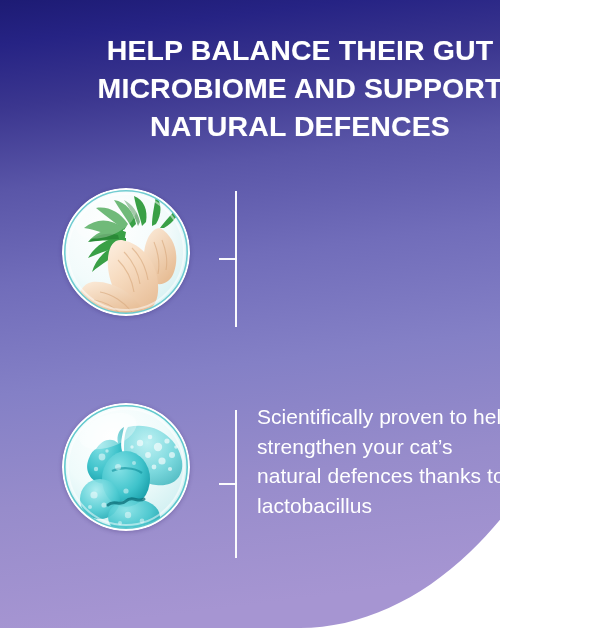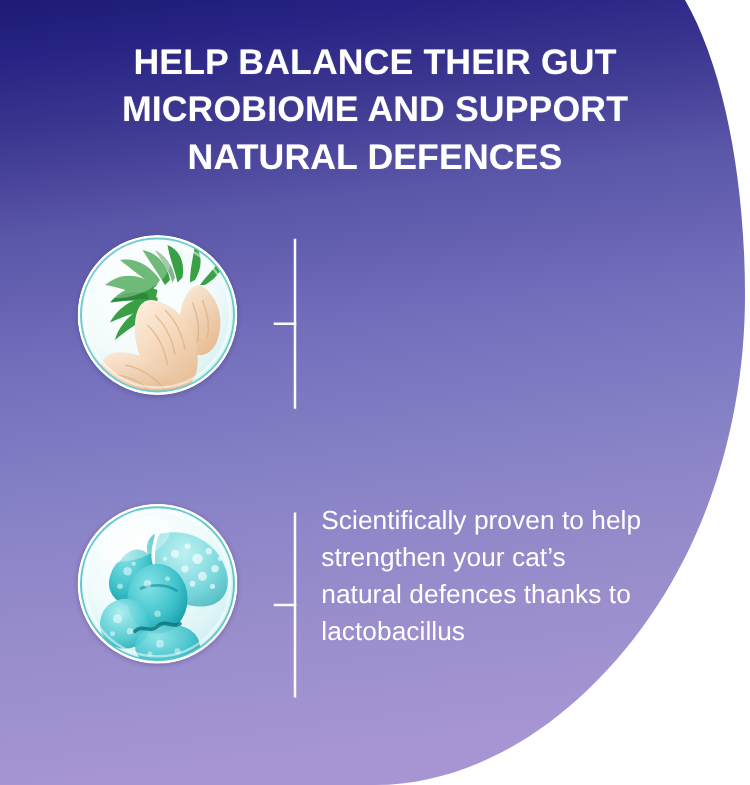--- a/index.html
+++ b/index.html
@@ -8,21 +8,21 @@
     padding: 0;
     background: #ffffff;
   }
   body {
     font-family: "Liberation Sans", sans-serif;
     -webkit-font-smoothing: antialiased;
   }
 
   #panel {
     position: relative;
-    width: 600px;
+    width: 500px;
     height: 628px;
     overflow: hidden;
     background: #ffffff;
   }
 
   
   #bg-shape {
     position: absolute;
     inset: 0;
     z-index: 0;

